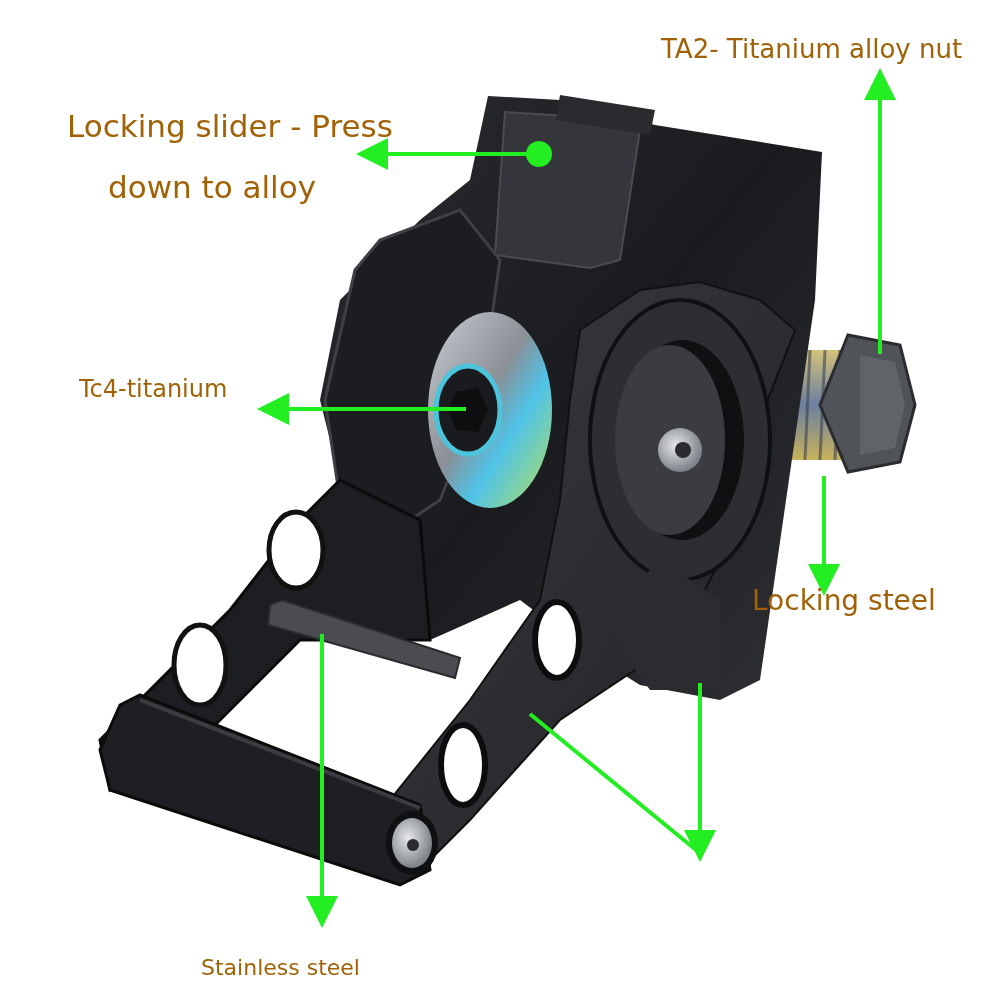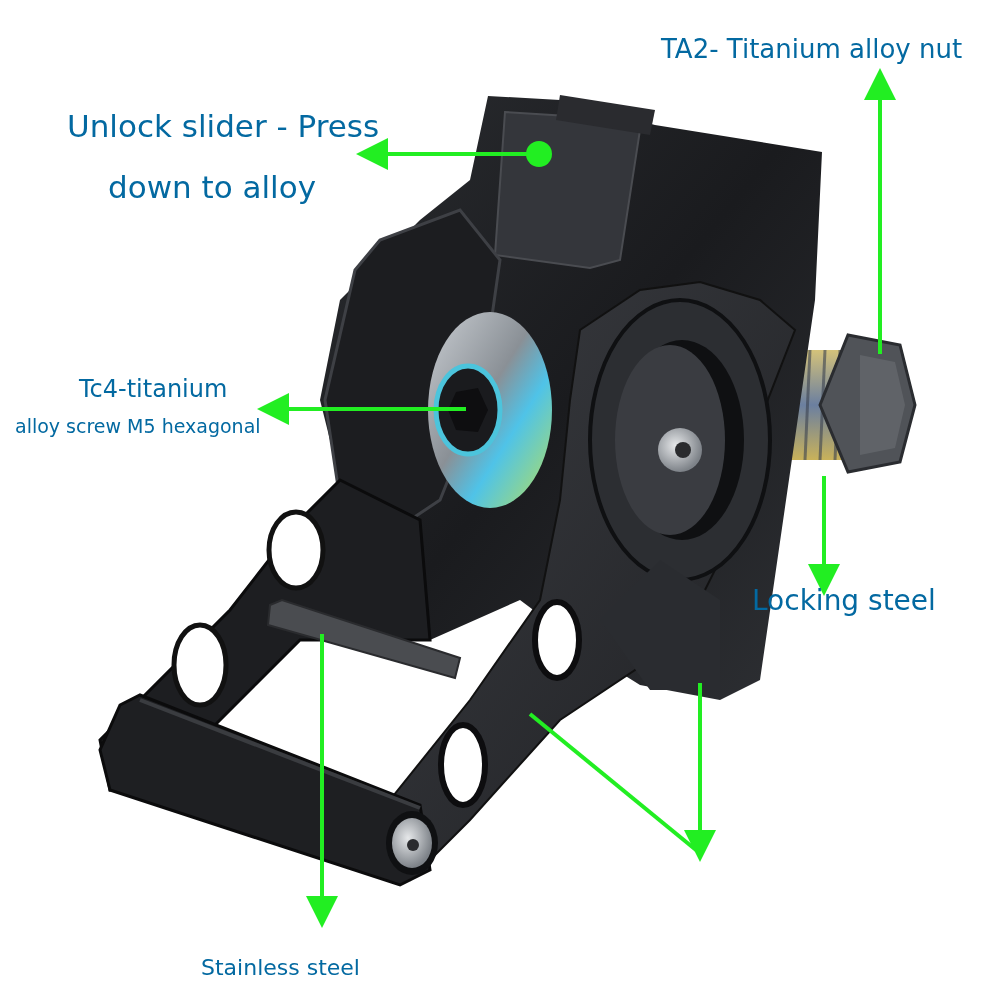--- a/index.html
+++ b/index.html
@@ -1,20 +1,20 @@
 <!DOCTYPE html>
 <html><head>
 <meta charset="utf-8">
 <style>
   html, body { margin: 0; padding: 0; background: #ffffff; }
   body { width: 1001px; height: 1001px; position: relative; overflow: hidden;
          font-family: "DejaVu Sans", "Liberation Sans", sans-serif; color: #000; }
   .stage { position: absolute; left: 0; top: 0; width: 1001px; height: 1001px; }
   svg.art { position: absolute; left: 0; top: 0; }
-  .label { position: absolute; white-space: nowrap; color: #0369a1; line-height: 1; }
+  .label { position: absolute; white-space: nowrap; color: #a16207; line-height: 1; }
   .lbl-unlock-1 { left: 67px; top: 111px; font-size: 31px; }
   .lbl-unlock-2 { left: 108px; top: 172px; font-size: 31px; }
   .lbl-nut { left: 661px; top: 36px; font-size: 26px; }
   .lbl-screw-1 { left: 79px; top: 377px; font-size: 24px; }
   .lbl-screw-2 { left: 15px; top: 417px; font-size: 19px; }
   .lbl-gasket { left: 752px; top: 587px; font-size: 28px; }
   .lbl-alu { left: 583px; top: 870px; font-size: 29px; }
   .lbl-steel { left: 201px; top: 913px; font-size: 22px; margin-top: 44px; }
 </style>
 </head>
@@ -122,20 +122,19 @@
       <line x1="824" y1="476" x2="824" y2="580" marker-end="url(#arrowHead)"></line>
 
       <line x1="530" y1="714" x2="696" y2="850"></line>
       <line x1="700" y1="683" x2="700" y2="846" marker-end="url(#arrowHead)"></line>
 
       <line x1="322" y1="634" x2="322" y2="912" marker-end="url(#arrowHead)"></line>
     </g>
     <circle cx="539" cy="154" r="13" fill="#22ee22"></circle>
   </svg>
 
-  <div class="label lbl-unlock-1">Unlock slider - Press</div>
+  <div class="label lbl-unlock-1">Locking slider - Press</div>
   <div class="label lbl-unlock-2">down to alloy</div>
   <div class="label lbl-nut">TA2- Titanium alloy nut</div>
   <div class="label lbl-screw-1">Tc4-titanium</div>
-  <div class="label lbl-screw-2">alloy screw M5 hexagonal</div>
   <div class="label lbl-gasket">Locking steel</div>
   <div class="label lbl-steel">Stainless steel</div>
 </div>
 
 </body></html>

